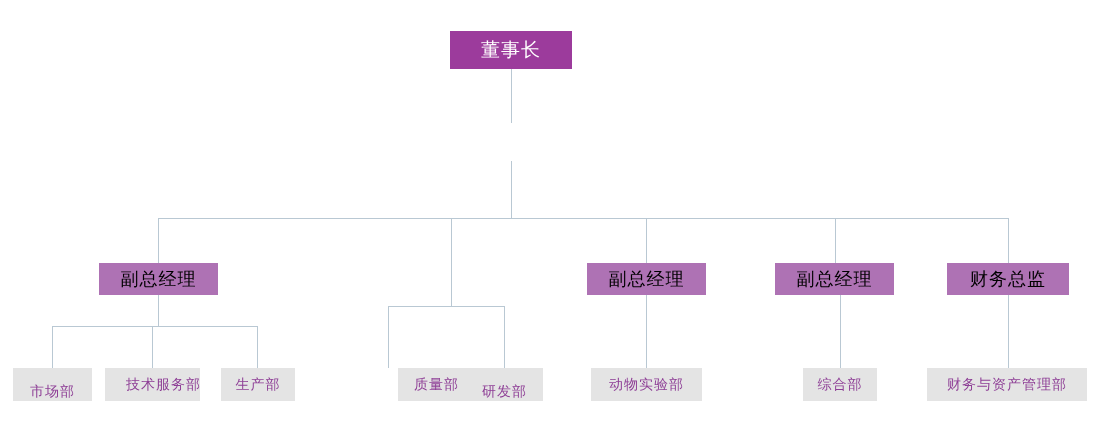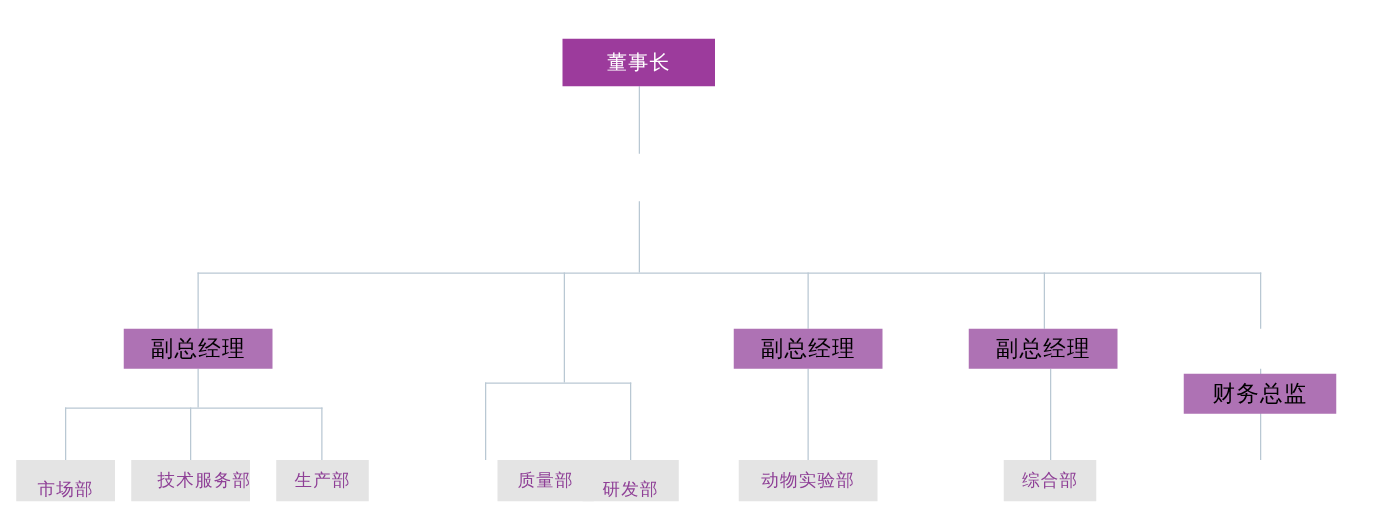--- a/index.html
+++ b/index.html
@@ -23,21 +23,21 @@
     display: flex;
     align-items: center;
     justify-content: center;
     text-align: center;
     white-space: nowrap;
     z-index: 2;
   }
   .node-exec {
     background: #9C3B9C;
     color: #ffffff;
-    font-size: 16px;
+    font-size: 19px;
     letter-spacing: 1px;
   }
   .node-vp {
     background: #AE72B4;
     color: #000000;
     font-size: 18px;
     letter-spacing: 1px;
   }
   .node-dept {
     background: #E4E4E4;
@@ -95,21 +95,21 @@
   </div>
 
   <div class="node node-vp" style="left:587px; top:263px; width:119px; height:32px;">
     <span>副总经理</span>
   </div>
 
   <div class="node node-vp" style="left:775px; top:263px; width:119px; height:32px;">
     <span>副总经理</span>
   </div>
 
-  <div class="node node-vp" style="left:947px; top:263px; width:122px; height:32px;margin-top:36px;">
+  <div class="node node-vp" style="left:947px; top:263px; width:122px; height:32px;">
     <span>财务总监</span>
   </div>
 
   <div class="node node-dept" style="left:13px; top:368px; width:79px; height:33px;align-items:flex-end;">
     <span>市场部</span>
   </div>
 
   <div class="node node-dept" style="left:105px; top:368px; width:95px; height:33px;padding-left:22px;">
     <span>技术服务部</span>
   </div>
@@ -127,14 +127,17 @@
   </div>
 
   <div class="node node-dept" style="left:591px; top:368px; width:111px; height:33px;">
     <span>动物实验部</span>
   </div>
 
   <div class="node node-dept" style="left:803px; top:368px; width:74px; height:33px;">
     <span>综合部</span>
   </div>
 
+  <div class="node node-dept" style="left:927px; top:368px; width:160px; height:33px;">
+    <span>财务与资产管理部</span>
+  </div>
 
 </div>
 
 </body></html>

